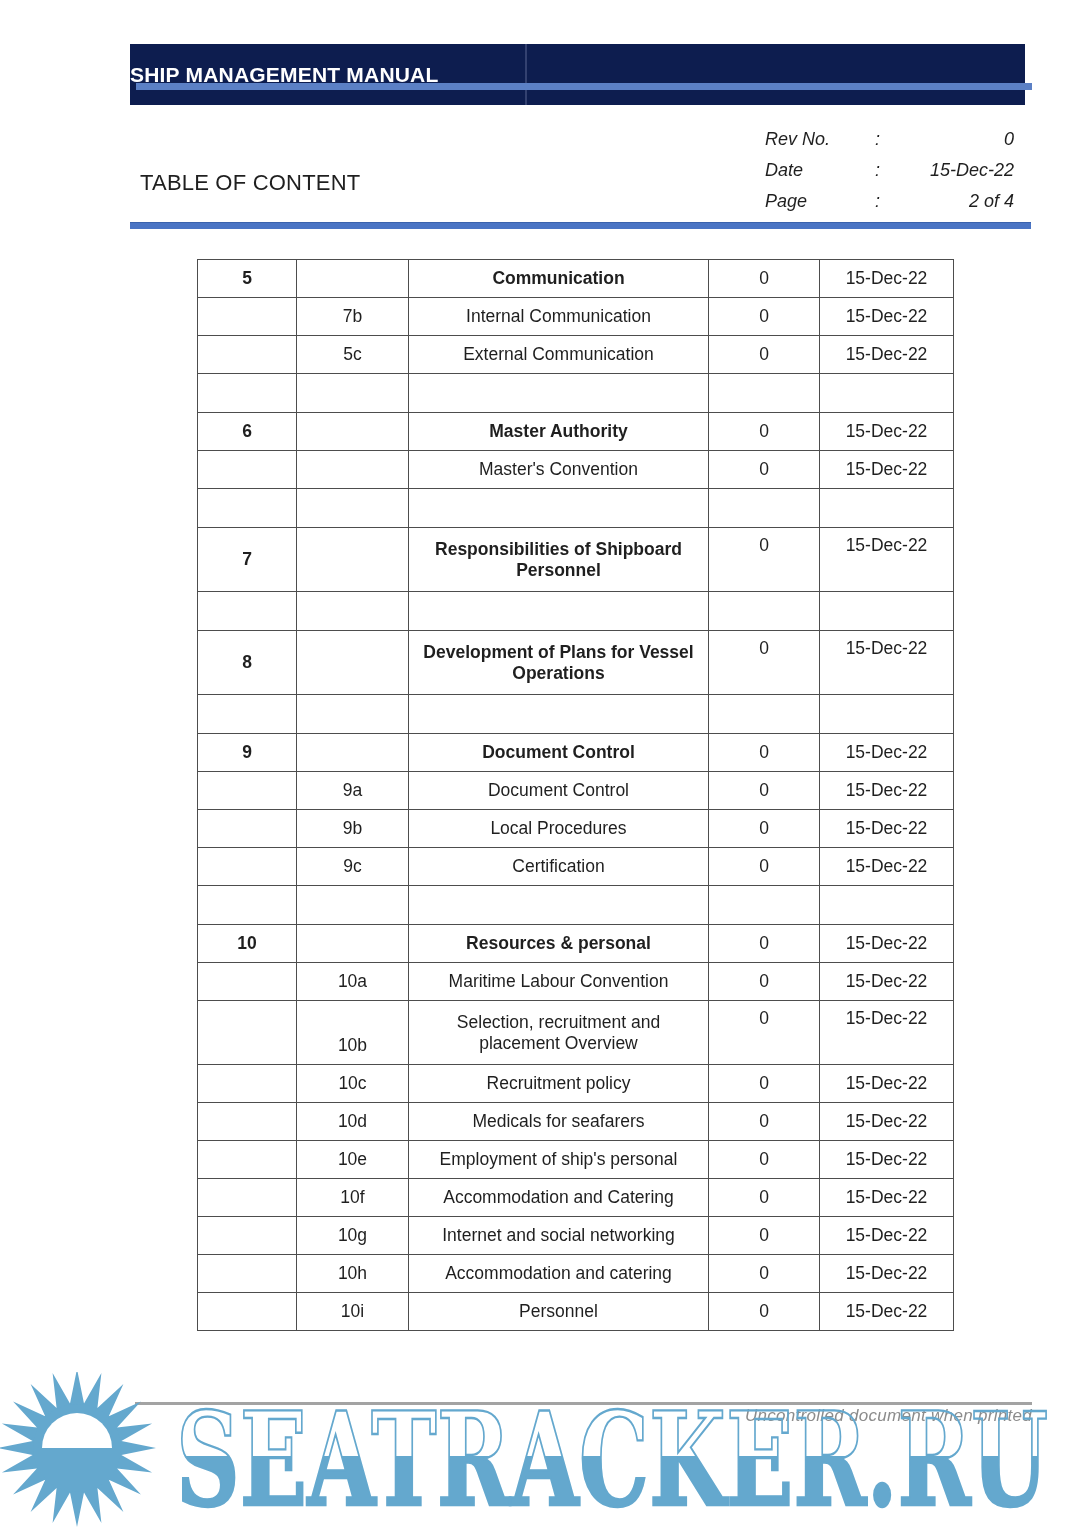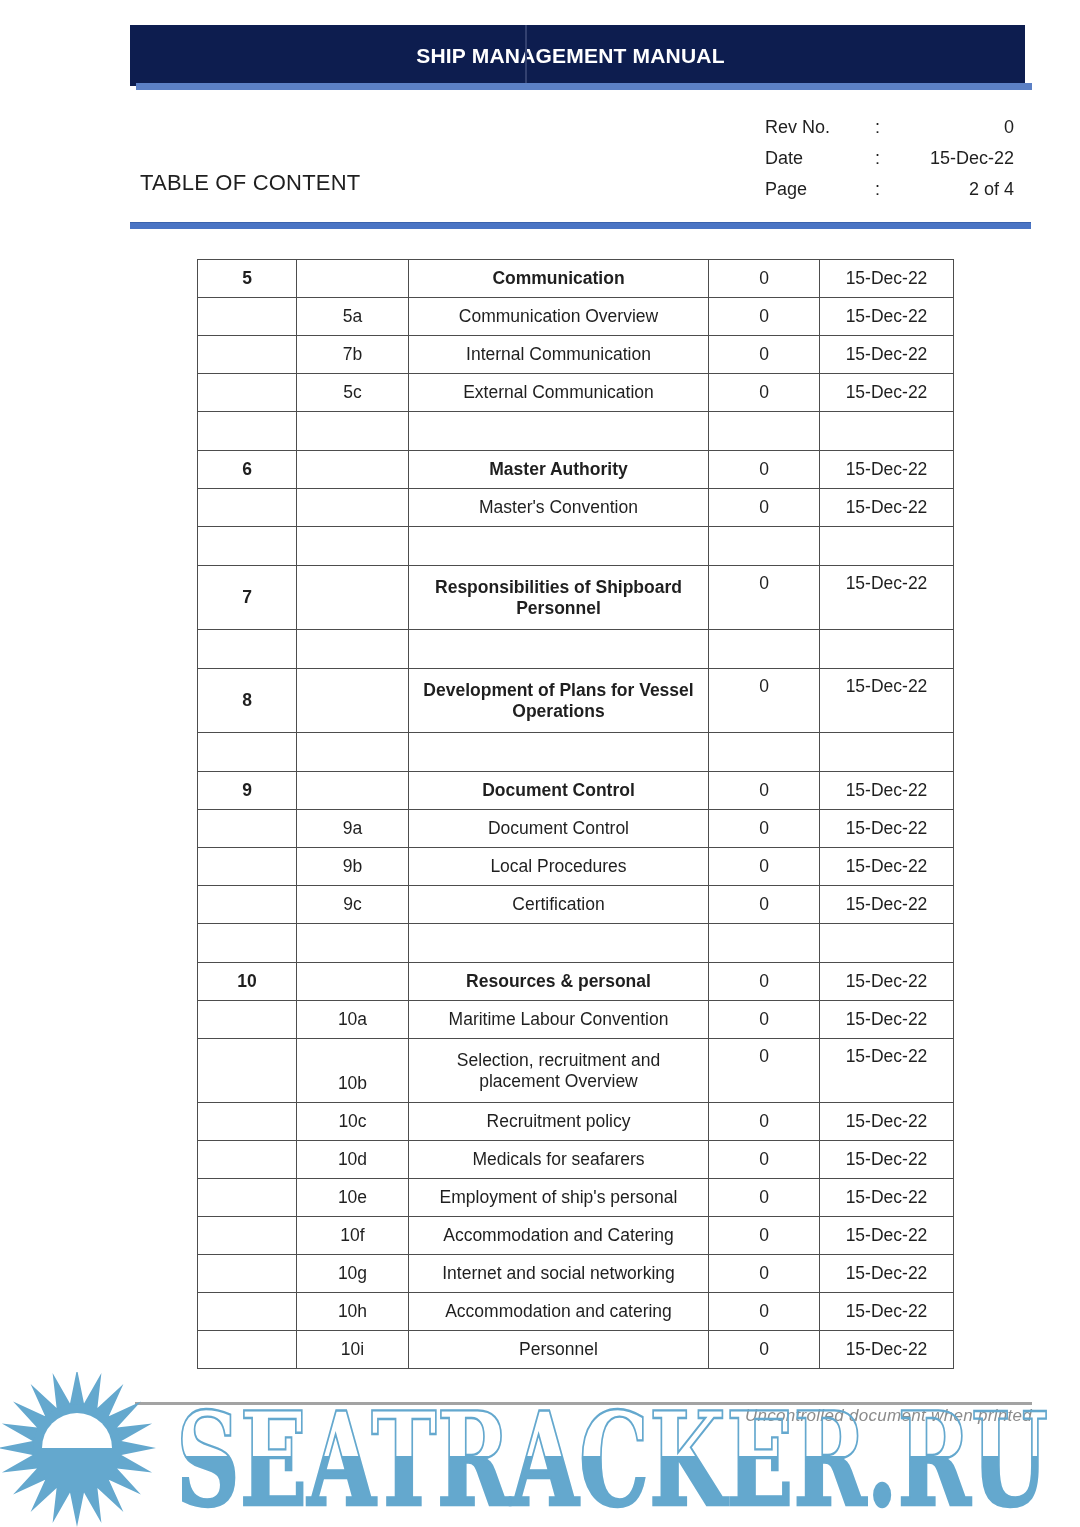--- a/index.html
+++ b/index.html
@@ -4,38 +4,38 @@
 <style>
   * { margin:0; padding:0; box-sizing:border-box; }
   html,body { background:#fff; }
   .page {
     position:relative; width:1080px; height:1527px; background:#fff;
     font-family:"Liberation Sans", sans-serif; color:var(--text,#1f1f1f);
     overflow:hidden; margin:0 auto;
   }
   
   .navy-bar {
-    position:absolute; left:130px; top:25px; width:895px; height:61px;
+    position:absolute; left:130px; top:44px; width:895px; height:61px;
     background:var(--navy,#0d1d4f);
-    display:flex; align-items:center; justify-content:center;
+    display:flex; align-items:center; justify-content:flex-start;
   }
   .navy-bar .divider {
     position:absolute; left:395px; top:0; width:2px; height:100%;
     background:#334170;
   }
   .navy-bar .bar-title {
     color:#fff; font-size:21px; font-weight:700; letter-spacing:.2px;
     padding-right:14px; white-space:nowrap;
   }
   .navy-underline {
     position:absolute; left:136px; top:83px; width:896px; height:7px;
     background:var(--underline-blue,#5b80c5);
   }
   
-  .info-block { position:absolute; left:765px; top:112px; width:249px; font-size:18px; }
+  .info-block { position:absolute; left:765px; top:124px; width:249px; font-size:18px;font-style:italic; }
   .info-row { display:flex; height:31px; align-items:center; }
   .info-label { width:110px; }
   .info-colon { width:26px; text-align:left; }
   .info-value { flex:1; text-align:right; }
   .doc-title {
     position:absolute; left:140px; top:170px;
     font-size:22px; font-weight:400; letter-spacing:.2px;
   }
   .header-rule {
     position:absolute; left:130px; top:222px; width:901px; height:7px;
@@ -124,27 +124,20 @@
     <tbody>
         <tr>
           <td class="b">5</td>
           <td></td>
           <td class="b">Communication</td>
           <td>0</td>
           <td>15-Dec-22</td>
         </tr>
         <tr>
           <td></td>
-          <td>5a</td>
-          <td>Communication Overview</td>
-          <td>0</td>
-          <td>15-Dec-22</td>
-        </tr>
-        <tr>
-          <td></td>
           <td>7b</td>
           <td>Internal Communication</td>
           <td>0</td>
           <td>15-Dec-22</td>
         </tr>
         <tr>
           <td></td>
           <td>5c</td>
           <td>External Communication</td>
           <td>0</td>

